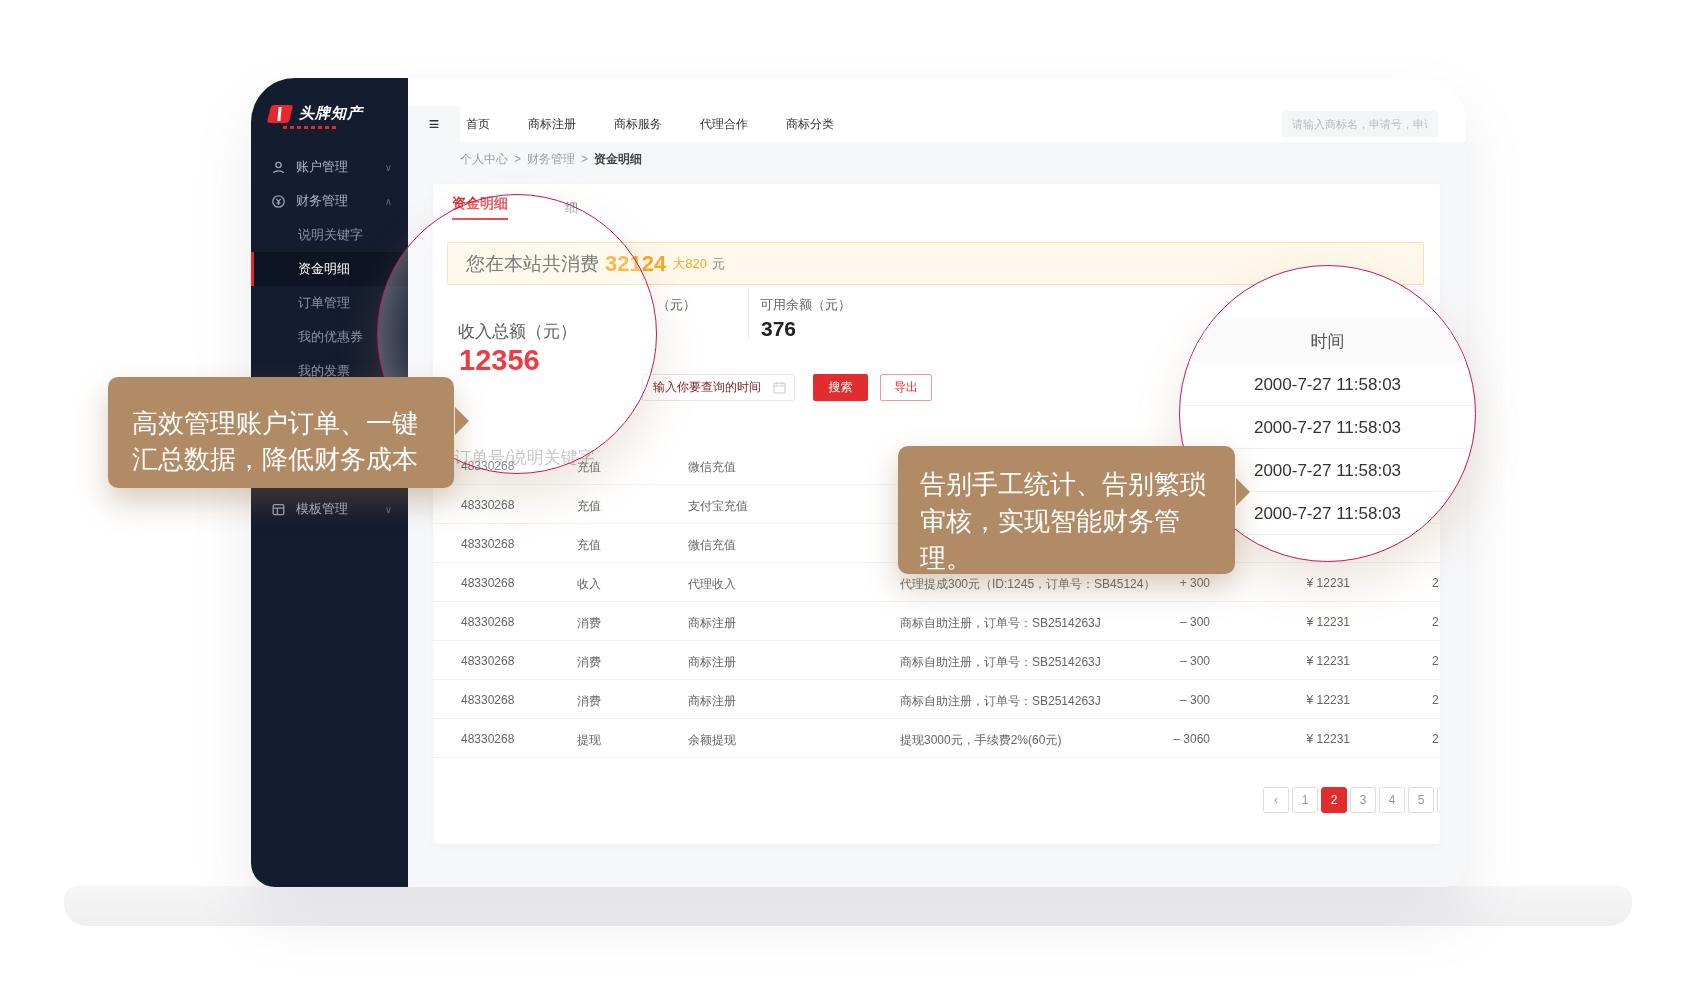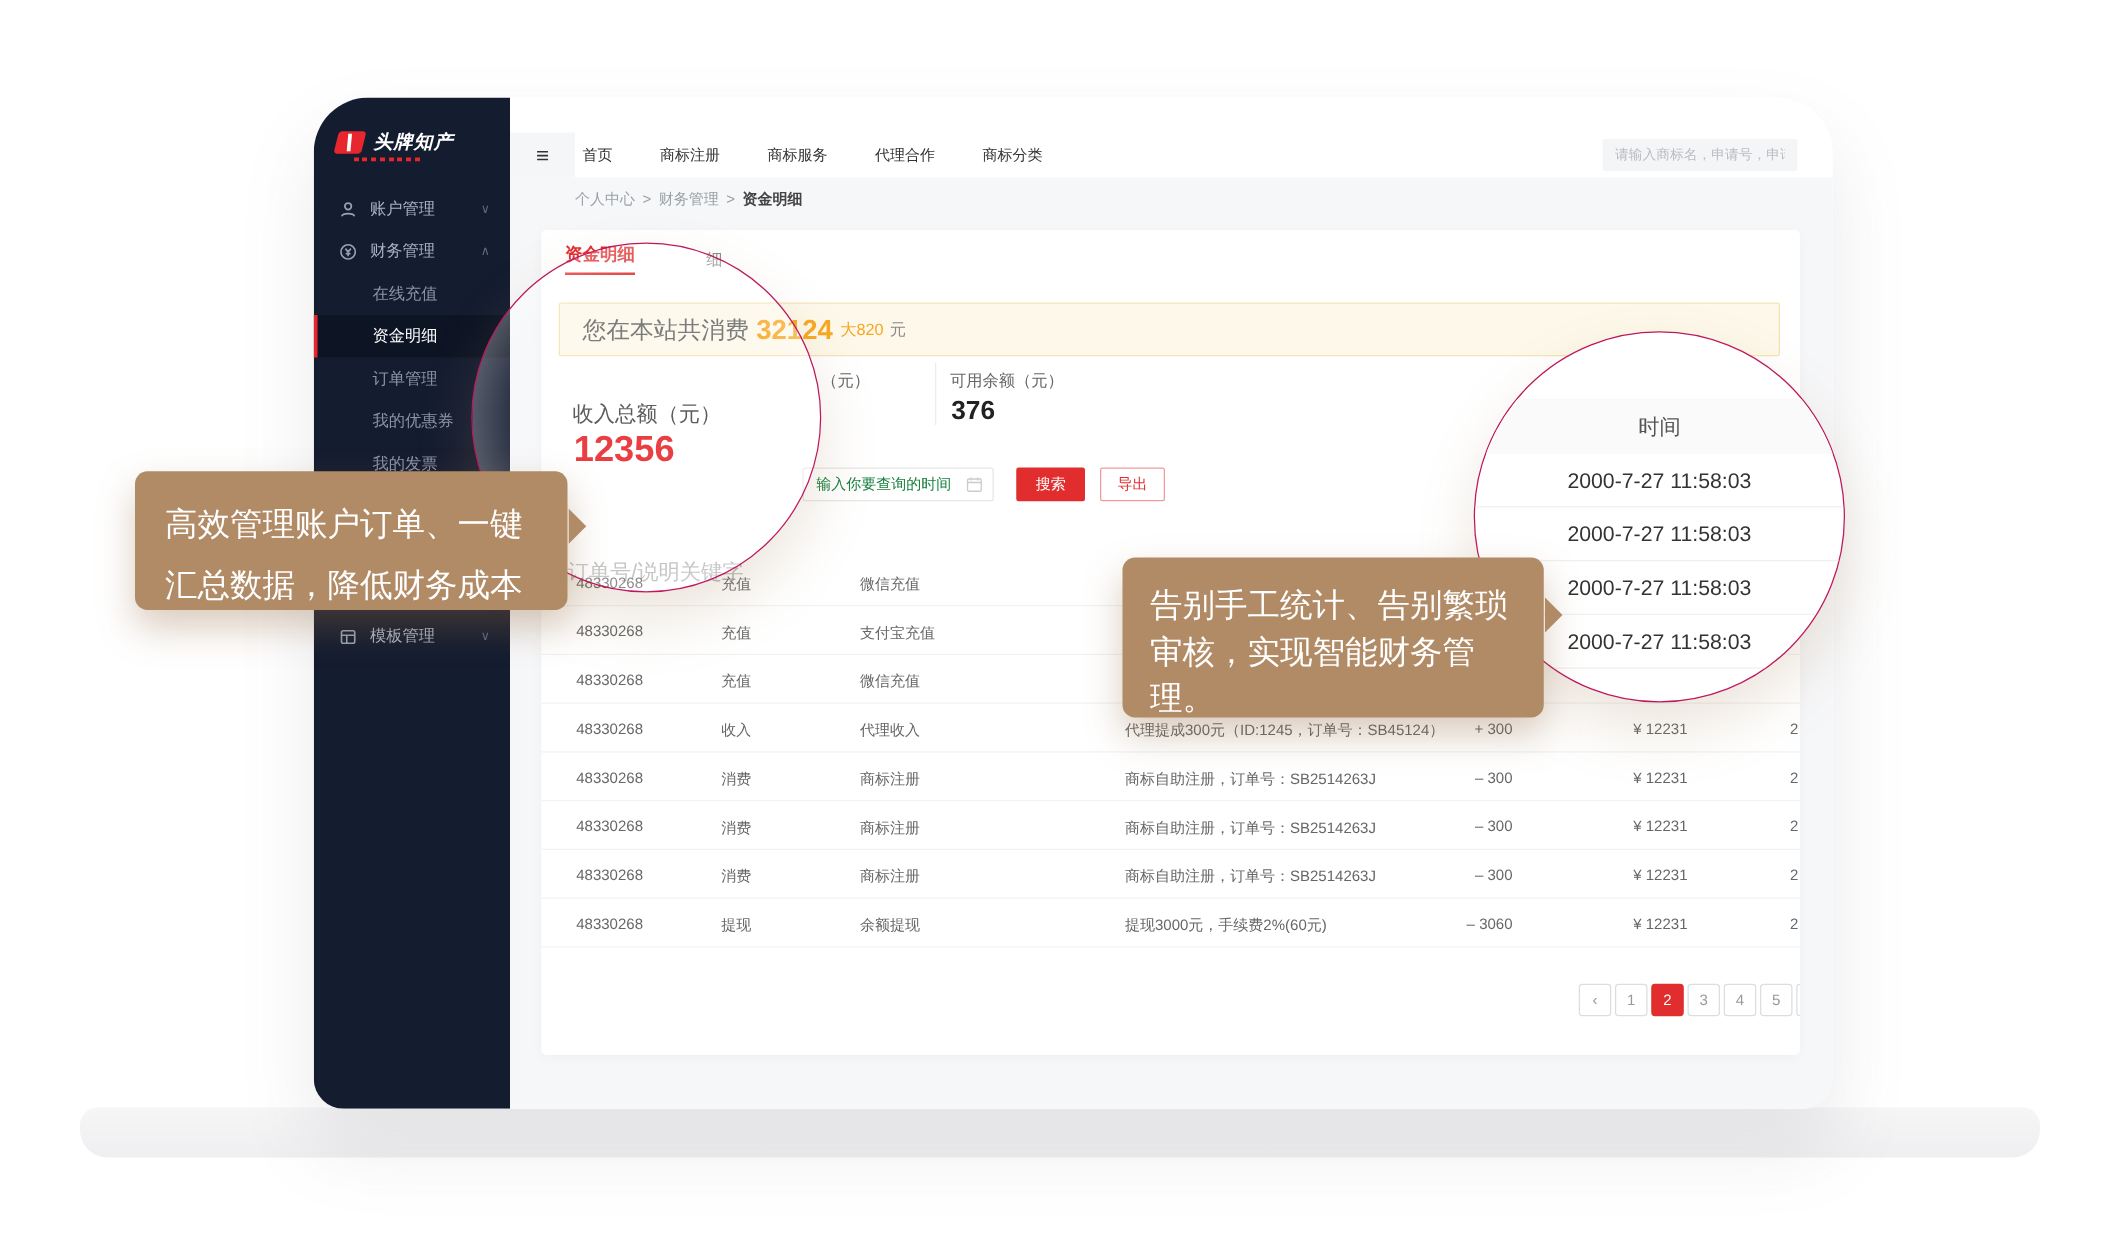--- a/index.html
+++ b/index.html
@@ -63,21 +63,21 @@
 
   .stat1-label { left:25px; top:136px; font-size:17px; color:#4a4a4a; }
   .stat1-value { left:26px; top:160px; font-size:29px; font-weight:bold; color:#e8282d; }
   .stat2-label { left:224px; top:112px; font-size:13px; color:#666; }
   .stat-div    { left:315px; top:106px; width:1px; height:50px; background:#ececec; }
   .stat3-label { left:327px; top:112px; font-size:13px; color:#666; }
   .stat3-value { left:328px; top:133px; font-size:21px; font-weight:bold; color:#222; }
 
   .time-input { left:209px; top:190px; width:153px; height:27px; border:1px solid #e6e6e6; border-radius:2px;
                 display:flex; align-items:center; padding:0 8px 0 10px; background:#fff; cursor:text; }
-  .time-input .ph { flex:1; font-size:12px; color:#15803d; overflow:hidden; }
+  .time-input .ph { flex:1; font-size:12px; color:#7f1d1d; overflow:hidden; }
   .btn { border-radius:2px; font-size:12px; display:flex; align-items:center; justify-content:center; cursor:pointer; }
   .btn-search { left:380px; top:190px; width:55px; height:27px; background:#e12d2d; color:#fff; border:none; }
   .btn-export { left:447px; top:190px; width:52px; height:27px; background:#fff; color:#e12d2d; border:1px solid #ef9a9a; }
 
   .mag-keyword { left:21px; top:262px; font-size:17px; color:#b8b8b8; }
 
   .thead { left:0; top:236px; width:100%; height:26px; background:#fafafa; }
   .th { position:absolute; top:0; line-height:26px; font-size:12px; color:#9a9a9a; white-space:nowrap; }
   .th .caret { font-size:9px; color:#c9c9c9; margin-left:3px; }
   .th-type { left:144px; } .th-item { left:255px; } .th-desc { left:467px; }
@@ -101,22 +101,22 @@
                  background:radial-gradient(circle, rgba(255,255,255,.10) 55%, rgba(255,255,255,.55) 96%);
                  box-shadow:0 22px 45px rgba(170,135,95,.22); }
   .circle-right { left:1179px; top:265px; width:297px; height:297px; background:#fff; overflow:hidden;
                   box-shadow:0 22px 45px rgba(170,135,95,.22); }
   .mag-head { position:absolute; left:0; top:53px; width:100%; height:44px; background:#fafafa;
               display:flex; align-items:center; justify-content:center; font-size:17px; color:#555; }
   .mag-rows { position:absolute; left:0; top:97px; width:100%; }
   .mag-row { height:43px; line-height:43px; text-align:center; font-size:17px; color:#333;
              border-bottom:1px solid #f0f0f0; white-space:nowrap; }
 
-  .tip { position:absolute; background:#b18a66; border-radius:10px; color:#fff; font-size:26px; line-height:49px;
-         padding:18px 24px; white-space:pre-line; box-shadow:0 14px 30px rgba(150,110,70,.35); }
+  .tip { position:absolute; background:#b18a66; border-radius:10px; color:#fff; font-size:26px; line-height:36px;
+         padding:28px 24px; white-space:pre-line; box-shadow:0 14px 30px rgba(150,110,70,.35); }
   .tip::after { content:""; position:absolute; right:-15px; border:14px solid transparent; border-left-color:#b18a66;
                 border-right:none; }
   .tip-left { left:108px; top:377px; width:346px; height:111px; }
   .tip-left::after { top:30px; }
   .tip-right { left:898px; top:446px; width:337px; height:128px; line-height:37px; padding:20px 22px; }
   .tip-right::after { top:32px; }
 </style>
 </head>
 <body>
 
@@ -145,21 +145,21 @@
       <div class="side-item" style="top:106px">
         <svg width="15" height="15" viewBox="0 0 15 15" fill="none" stroke="#98a0b3" stroke-width="1.3">
           <circle cx="7.5" cy="7.5" r="5.7"></circle>
             <path d="M5.3 4.9l2.2 2.6 2.2-2.6M7.5 7.5v3.4M5.6 8.9h3.8"></path>
         </svg>
         <span>财务管理</span>
         <span class="chev">∧</span>
       </div>
 
       <div class="subnav" id="subNav">
-          <div class="sub-item">在线充值</div>
+          <div class="sub-item">说明关键字</div>
           <div class="sub-item active">资金明细</div>
           <div class="sub-item">订单管理</div>
           <div class="sub-item">我的优惠券</div>
           <div class="sub-item">我的发票</div>
         </div>
 
       <div class="side-item" style="top:414px">
         <svg width="15" height="15" viewBox="0 0 15 15" fill="none" stroke="#98a0b3" stroke-width="1.3">
           <rect x="2.2" y="2.6" width="10.6" height="10" rx="1.4"></rect>
             <path d="M2.2 6.2h10.6M6.4 6.2v6.4"></path>

